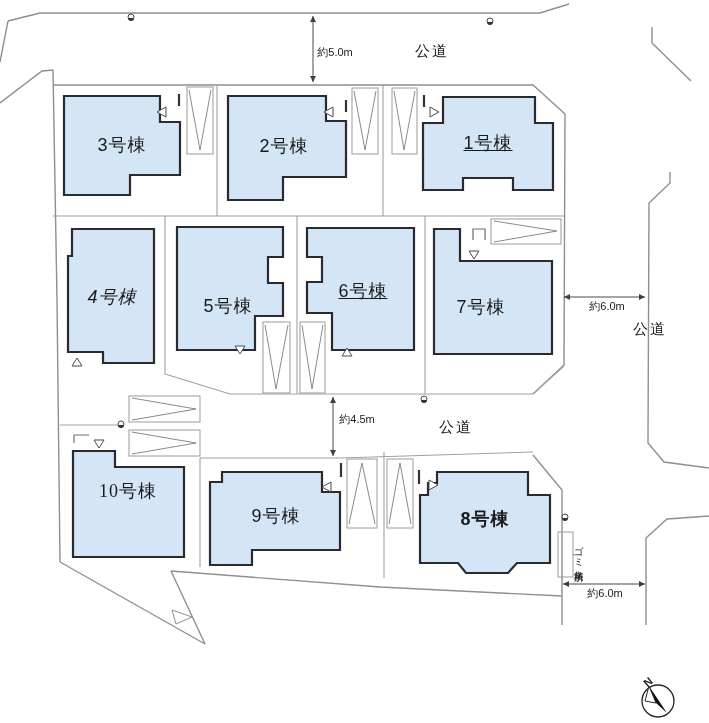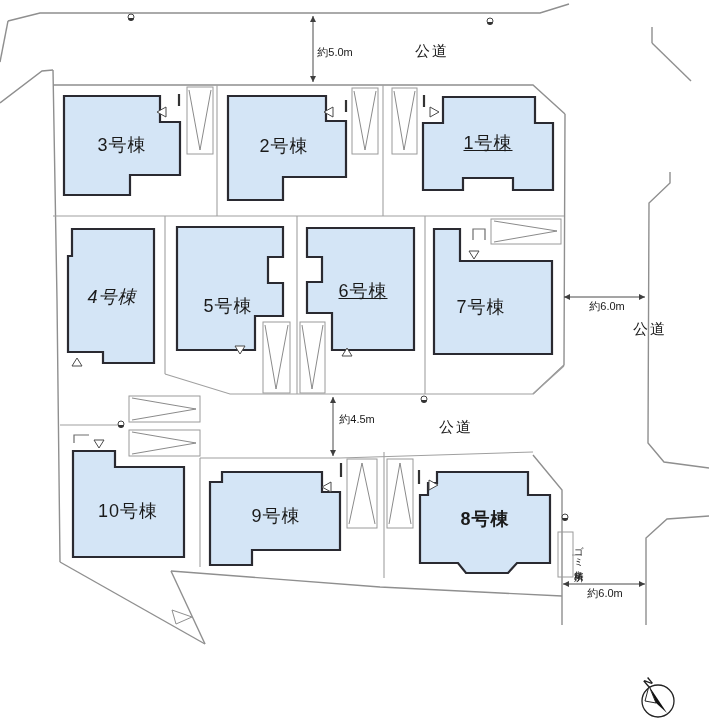--- a/index.html
+++ b/index.html
@@ -182,21 +182,21 @@
 
 <div class="lbl bldg" style="left:488px;top:143px;text-decoration:underline;">1号棟</div>
 <div class="lbl bldg" style="left:284px;top:146px;">2号棟</div>
 <div class="lbl bldg" style="left:122px;top:145px;">3号棟</div>
 <div class="lbl bldg" style="left:112px;top:297px;font-style:italic;">4号棟</div>
 <div class="lbl bldg" style="left:228px;top:306px;">5号棟</div>
 <div class="lbl bldg" style="left:363px;top:291px;text-decoration:underline;">6号棟</div>
 <div class="lbl bldg" style="left:481px;top:307px;">7号棟</div>
 <div class="lbl bldg" style="left:485px;top:519px;font-weight:bold;">8号棟</div>
 <div class="lbl bldg" style="left:276px;top:516px;">9号棟</div>
-<div class="lbl bldg" style="left:128px;top:511px;">10号棟</div>
+<div class="lbl bldg" style="left:128px;top:491px;font-family:Liberation Serif, serif;">10号棟</div>
 
 <div class="lbl dim" style="left:335px;top:52px;">約5.0m</div>
 <div class="lbl road" style="left:388px;top:51px;">公道</div>
 
 <div class="lbl dim" style="left:607px;top:306px;">約6.0m</div>
 <div class="lbl road" style="left:606px;top:329px;">公道</div>
 
 <div class="lbl dim" style="left:357px;top:419px;">約4.5m</div>
 <div class="lbl road" style="left:412px;top:427px;">公道</div>
 

